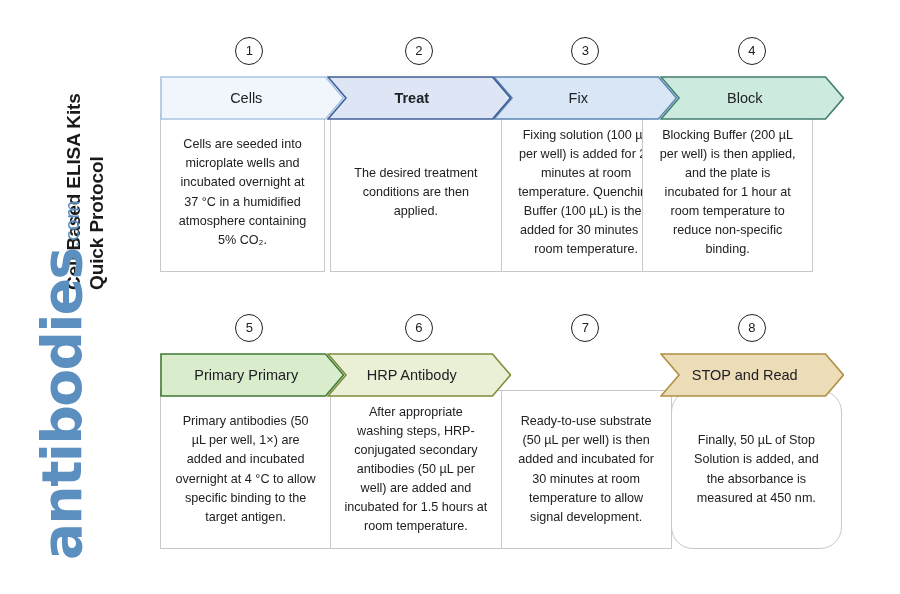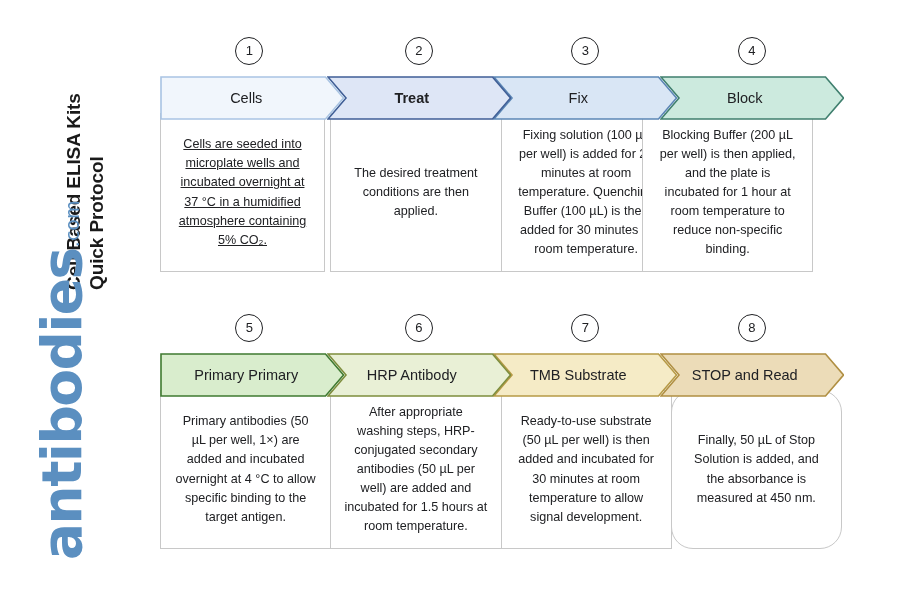--- a/index.html
+++ b/index.html
@@ -203,21 +203,21 @@
         <span class="chev-label">Fix</span>
       </div>
       <div class="chevron" style="left: 499.5px; width: 184.5px; z-index: 7;">
         <svg class="chev-shape" width="184.5" height="44" viewBox="0 0 184.5 44" preserveAspectRatio="none">
             <path d="M 1 1 L 165.5 1 L 183.5 22 L 165.5 43 L 1 43 L 19 22 Z" fill="#cceade" stroke="#3f7f6e" stroke-width="1.6" stroke-linejoin="miter"></path>
           </svg>
         <span class="chev-label">Block</span>
       </div>
     </div>
   <div class="panels-band">
-      <div class="panel" style="left: 0px; width: 165px; text-decoration: underline;">
+      <div class="panel" style="left: 0px; width: 165px;">
         <div class="panel-text">Cells are seeded into microplate wells and incubated overnight at 37 °C in a humidified atmosphere containing 5% CO₂.</div>
       </div>
       <div class="panel" style="left: 170.25px; width: 171.25px;">
         <div class="panel-text">The desired treatment conditions are then applied.</div>
       </div>
       <div class="panel" style="left: 340.5px; width: 171.25px;">
         <div class="panel-text">Fixing solution (100 µL per well) is added for 20 minutes at room temperature. Quenching Buffer (100 µL) is then added for 30 minutes at room temperature.</div>
       </div>
       <div class="panel" style="left: 482px; width: 171.25px;">
         <div class="panel-text">Blocking Buffer (200 µL per well) is then applied, and the plate is incubated for 1 hour at room temperature to reduce non-specific binding.</div>
@@ -238,26 +238,20 @@
             <path d="M 1 1 L 165.5 1 L 183.5 22 L 165.5 43 L 1 43 Z" fill="#d9edcd" stroke="#3f7a30" stroke-width="1.6" stroke-linejoin="miter"></path>
           </svg>
         <span class="chev-label">Primary Primary</span>
       </div>
       <div class="chevron" style="left: 166.5px; width: 184.5px; z-index: 9;">
         <svg class="chev-shape" width="184.5" height="44" viewBox="0 0 184.5 44" preserveAspectRatio="none">
             <path d="M 1 1 L 165.5 1 L 183.5 22 L 165.5 43 L 1 43 L 19 22 Z" fill="#e9f0d6" stroke="#7d8d3c" stroke-width="1.6" stroke-linejoin="miter"></path>
           </svg>
         <span class="chev-label">HRP Antibody</span>
       </div>
-      <div class="chevron" style="left: 333px; width: 184.5px; z-index: 8;">
-        <svg class="chev-shape" width="184.5" height="44" viewBox="0 0 184.5 44" preserveAspectRatio="none">
-            <path d="M 1 1 L 165.5 1 L 183.5 22 L 165.5 43 L 1 43 L 19 22 Z" fill="#f5ebc6" stroke="#b79a45" stroke-width="1.6" stroke-linejoin="miter"></path>
-          </svg>
-        <span class="chev-label">TMB Substrate</span>
-      </div>
       <div class="chevron" style="left: 499.5px; width: 184.5px; z-index: 7;">
         <svg class="chev-shape" width="184.5" height="44" viewBox="0 0 184.5 44" preserveAspectRatio="none">
             <path d="M 1 1 L 165.5 1 L 183.5 22 L 165.5 43 L 1 43 L 19 22 Z" fill="#ecdcb8" stroke="#b08f42" stroke-width="1.6" stroke-linejoin="miter"></path>
           </svg>
         <span class="chev-label">STOP and Read</span>
       </div>
     </div>
   <div class="panels-band">
       <div class="panel" style="left: 0px; width: 171.25px;">
         <div class="panel-text">Primary antibodies (50 µL per well, 1×) are added and incubated overnight at 4 °C to allow specific binding to the target antigen.</div>

